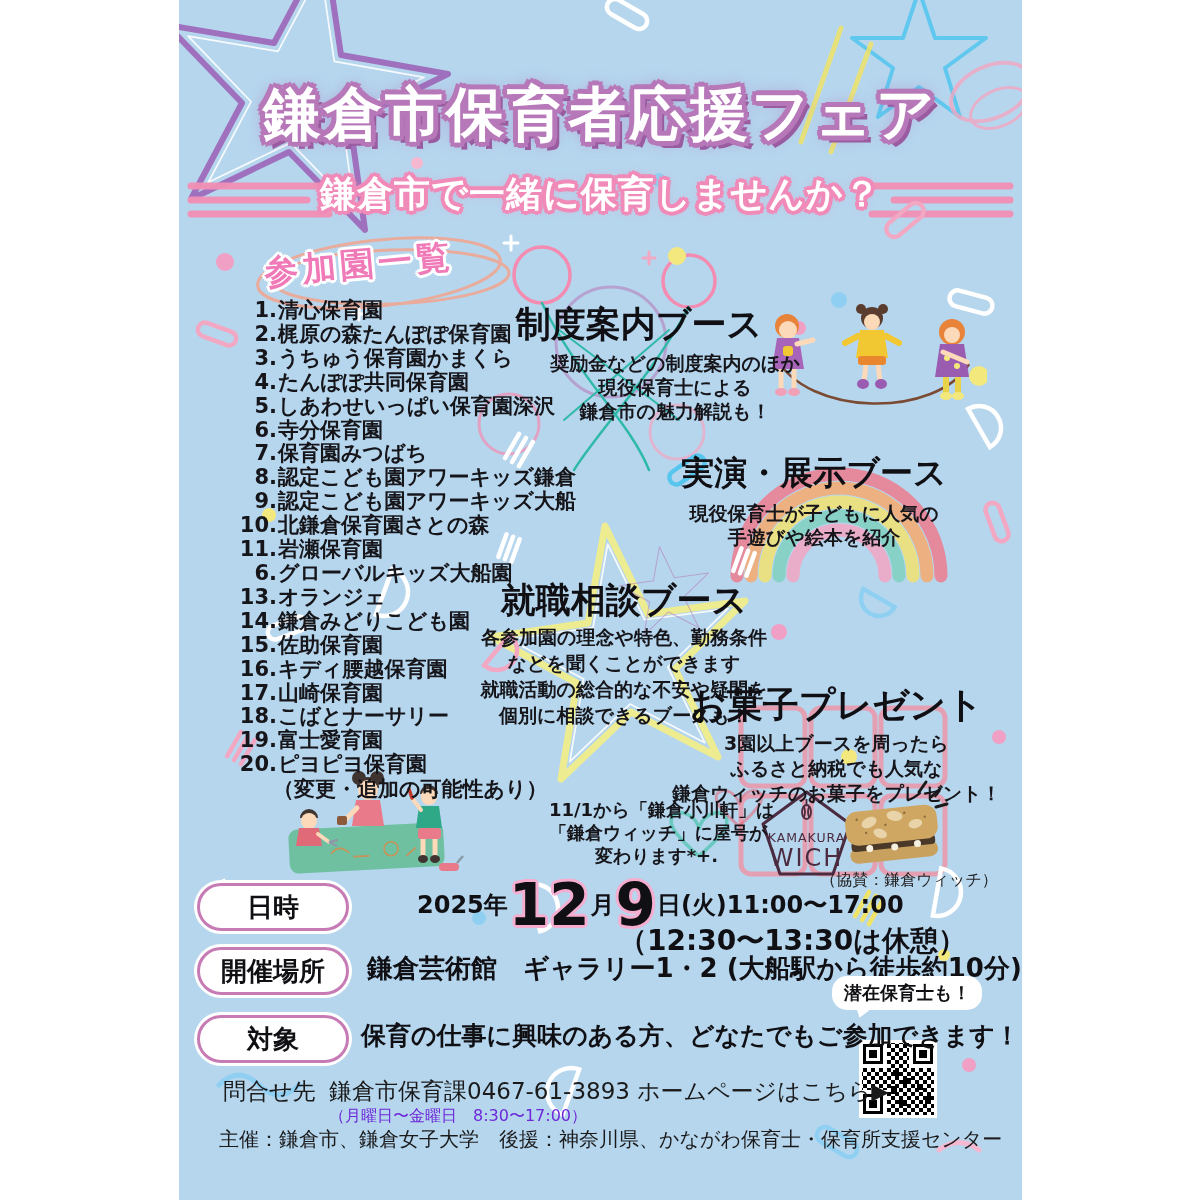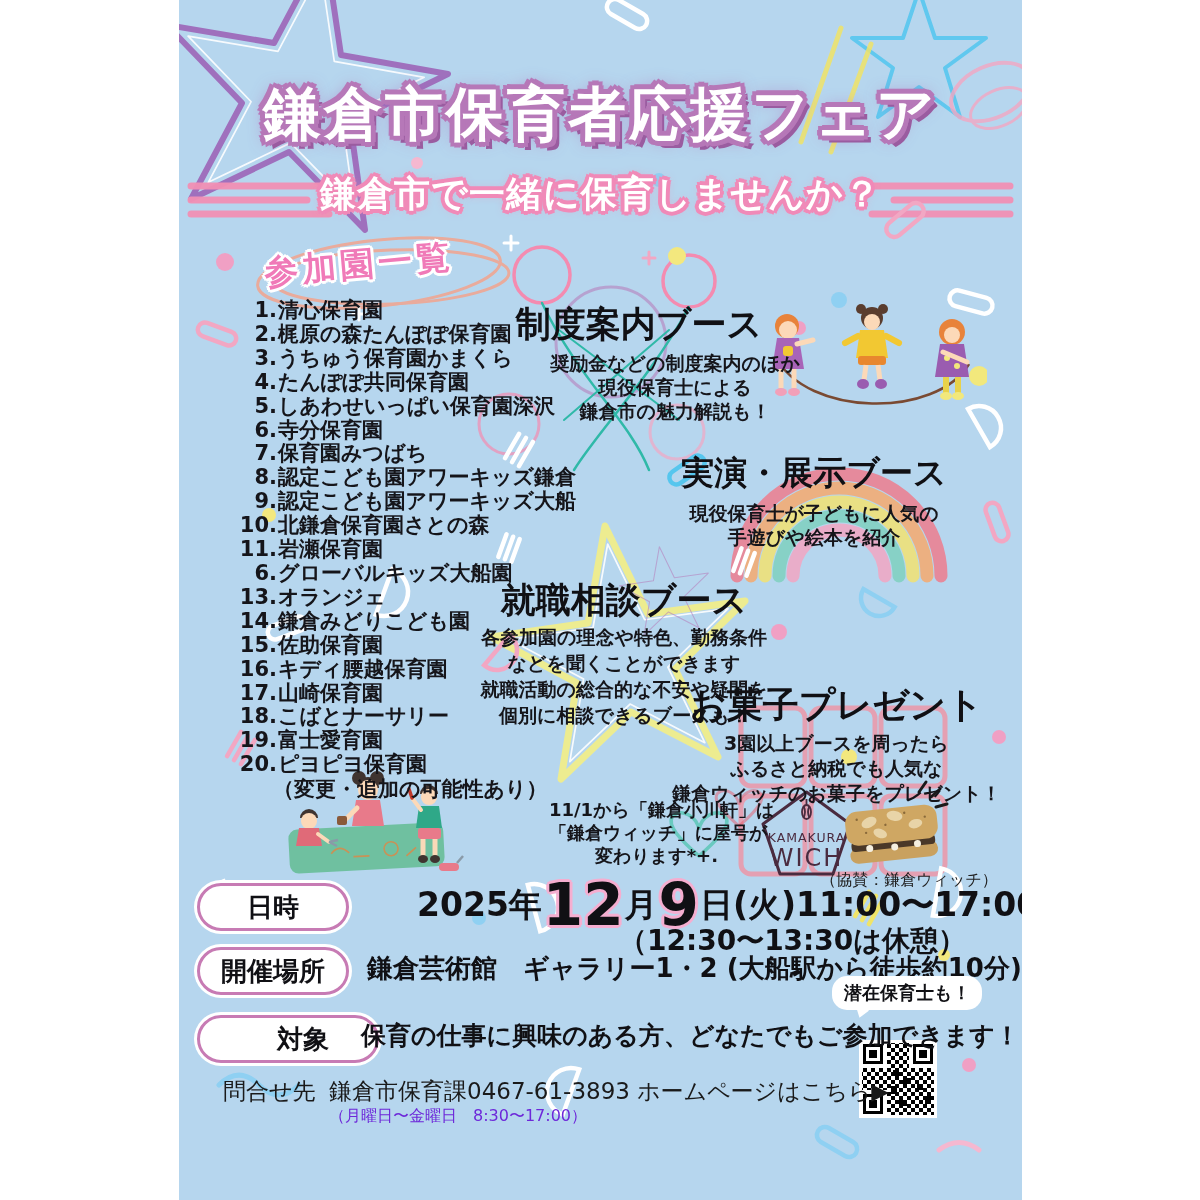--- a/index.html
+++ b/index.html
@@ -41,24 +41,24 @@
   .b4-body{left:490px;top:731px;width:335px;font-size:19px;line-height:25px;}
 
   .rename-note{left:370px;top:798px;width:215px;text-align:center;font-size:18px;line-height:23px;font-weight:bold;color:#15151a;}
   .sponsor{left:605px;top:870px;width:250px;text-align:center;font-size:16px;color:#222;}
 
   .pill{width:146px;height:42px;background:#ffffff;border:3px solid #c77bb4;border-radius:26px;
     display:flex;align-items:center;justify-content:center;font-size:26px;font-weight:900;color:#101014;
     box-shadow:0 0 0 3px #ffffff;}
   .pill-datetime{left:18px;top:883px;}
   .pill-venue{left:18px;top:947px;}
-  .pill-target{left:18px;top:1015px;padding-left:30px;}
+  .pill-target{left:18px;top:1015px;}
 
   .date-line{left:238px;top:876px;display:flex;align-items:center;color:#101014;font-weight:900;}
-  .date-line .sm{font-size:33px;}
+  .date-line .sm{font-size:24px;}
   .date-line .big{font-size:58px;line-height:58px;margin:0 1px;
     text-shadow:3px 0 0 #f5aed0,-3px 0 0 #f5aed0,0 3px 0 #f5aed0,0 -3px 0 #f5aed0,
       2px 2px 0 #f5aed0,-2px 2px 0 #f5aed0,2px -2px 0 #f5aed0,-2px -2px 0 #f5aed0;}
   .break-line{left:440px;top:922px;width:320px;text-align:center;font-size:28px;font-weight:900;color:#101014;}
 
   .venue-line{left:188px;top:951px;font-size:26px;font-weight:900;color:#101014;}
   .bubble{left:653px;top:976px;background:#ffffff;border-radius:15px;padding:5px 12px;font-size:18px;font-weight:900;color:#101014;}
   .bubble:after{content:"";position:absolute;left:22px;bottom:-8px;width:0;height:0;
     border-left:7px solid transparent;border-right:7px solid transparent;border-top:10px solid #ffffff;transform:rotate(18deg);}
   .target-line{left:182px;top:1019px;font-size:25px;font-weight:900;color:#101014;}
@@ -513,14 +513,15 @@
     <div class="abs txt bubble">潜在保育士も！</div>
 
     <div class="abs txt pill pill-target">対象</div>
     <div class="abs txt target-line">保育の仕事に興味のある方、どなたでもご参加できます！</div>
 
     <div class="abs txt contact-label">問合せ先</div>
     <div class="abs txt contact-phone">鎌倉市保育課0467-61-3893</div>
     <div class="abs txt contact-hours">（月曜日〜金曜日　8:30〜17:00）</div>
     <div class="abs txt homepage">ホームページはこちら▶</div>
 
+    <div class="abs txt organizer">主催：鎌倉市、鎌倉女子大学　後援：神奈川県、かながわ保育士・保育所支援センター</div>
   </div>
 </div>
 
 </body></html>

